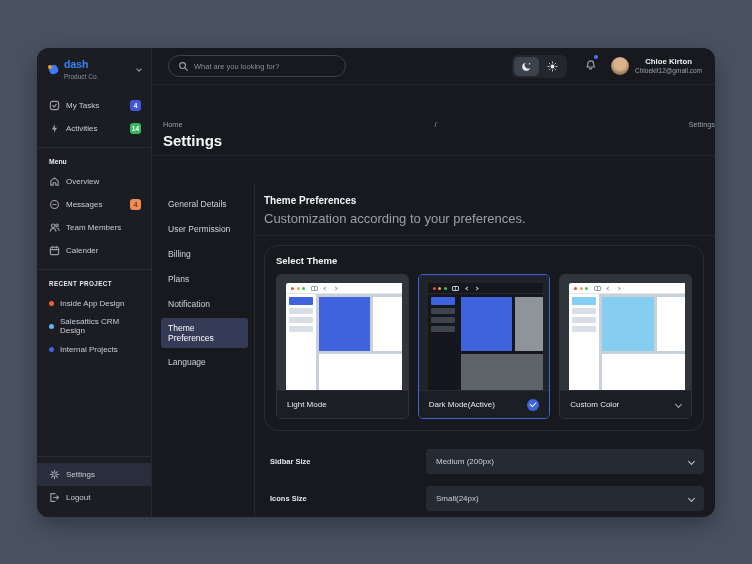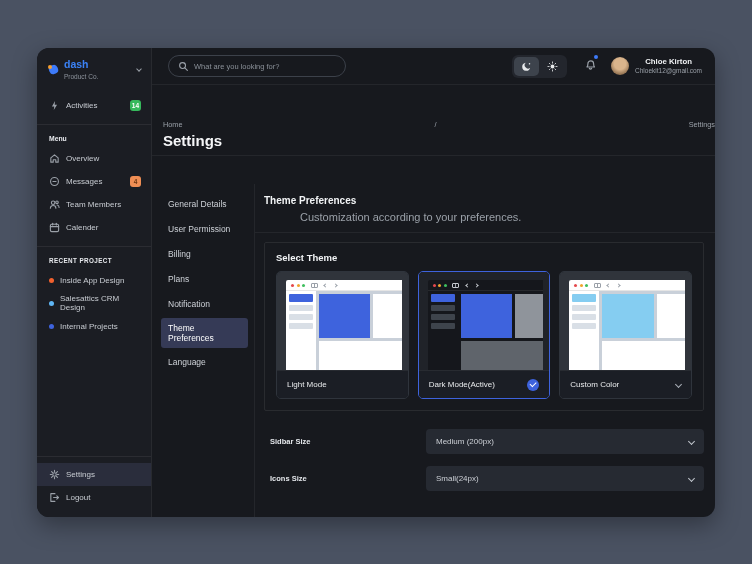--- a/index.html
+++ b/index.html
@@ -67,26 +67,26 @@
 
   .content { flex:1; display:flex; min-height:0; }
   .settings-nav { width:103px; flex:none; border-right:1px solid rgba(255,255,255,.06); padding-top:9px; }
   .snav-item { font-size:8.5px; color:#ced2d8; padding:6px 6px 6px 16px; margin-bottom:3px; cursor:pointer; }
   .snav-item.active { background:#353a56; color:#ffffff; border-radius:3px; margin-left:9px; margin-right:6px;
                       padding:5px 7px; }
 
   .main { flex:1; min-width:0; }
   .section-head { padding:11px 14px 9px 9px; border-bottom:1px solid rgba(255,255,255,.06); }
   .section-title { font-size:10px; font-weight:bold; color:#f2f4f6; }
-  .section-sub { font-size:11px; color:#9aa0a8; margin-top:5px;margin-left:36px; }
-
-  .panel { margin:9px 11px 0 9px; border:1px solid rgba(255,255,255,.08); border-radius:2px; padding:9px 11px 11px; }
+  .section-sub { font-size:13px; color:#9aa0a8; margin-top:5px; }
+
+  .panel { margin:9px 11px 0 9px; border:1px solid rgba(255,255,255,.08); border-radius:14px; padding:9px 11px 11px; }
   .panel-title { font-size:9.5px; font-weight:bold; color:#f2f4f6; }
   .cards { display:flex; gap:9px; margin-top:8px; }
-  .card { flex:1; height:128px; border:1px solid #2f343c; border-radius:5px; overflow:hidden;
+  .card { flex:1; height:145px; border:1px solid #2f343c; border-radius:5px; overflow:hidden;
           display:flex; flex-direction:column; background:#1b1e25; cursor:pointer; }
   .card.selected { border:1.5px solid #3e63dd; }
   .mock { flex:1; padding:8px 6px 0 9px; }
   .card.light .mock, .card.custom .mock { background:#30343b; }
   .card.dark .mock { background:#202329; }
   .mockwin { height:100%; display:flex; flex-direction:column; border-radius:2px 0 0 0; overflow:hidden; }
   .card.light .mockwin, .card.custom .mockwin { background:#ffffff; }
   .card.dark .mockwin { background:#15171c; }
   .bar { height:11px; flex:none; display:flex; align-items:center; gap:2.5px; padding:0 5px; }
   .card.light .bar, .card.custom .bar { border-bottom:1px solid rgba(0,0,0,.1); }
@@ -148,20 +148,28 @@
           <div class="logo-name">dash</div>
           <div class="logo-sub">Product Co.</div>
         </span>
         <span class="chev"></span>
       </div>
 
       <div style="height:14px"></div>
 
       <div class="side-item">
         <svg class="ic" width="11" height="11" viewBox="0 0 12 12">
+            <rect x="1.5" y="1.5" width="9" height="9" rx="2.2"></rect>
+            <polyline points="4,6.2 5.5,7.7 8,4.6"></polyline>
+          </svg>
+        <span class="lbl">My Tasks</span>
+        <span class="badge blue">4</span>
+      </div>
+      <div class="side-item">
+        <svg class="ic" width="11" height="11" viewBox="0 0 12 12">
             <polygon points="6.6,1.2 3.2,7 5.7,7 5.2,10.8 8.8,5.2 6.2,5.2" fill="#9aa0a8" stroke="none"></polygon>
           </svg>
         <span class="lbl">Activities</span>
         <span class="badge green">14</span>
       </div>
 
       <div class="side-divider"></div>
       <div class="group-heading">Menu</div>
 
       <div class="side-item">

